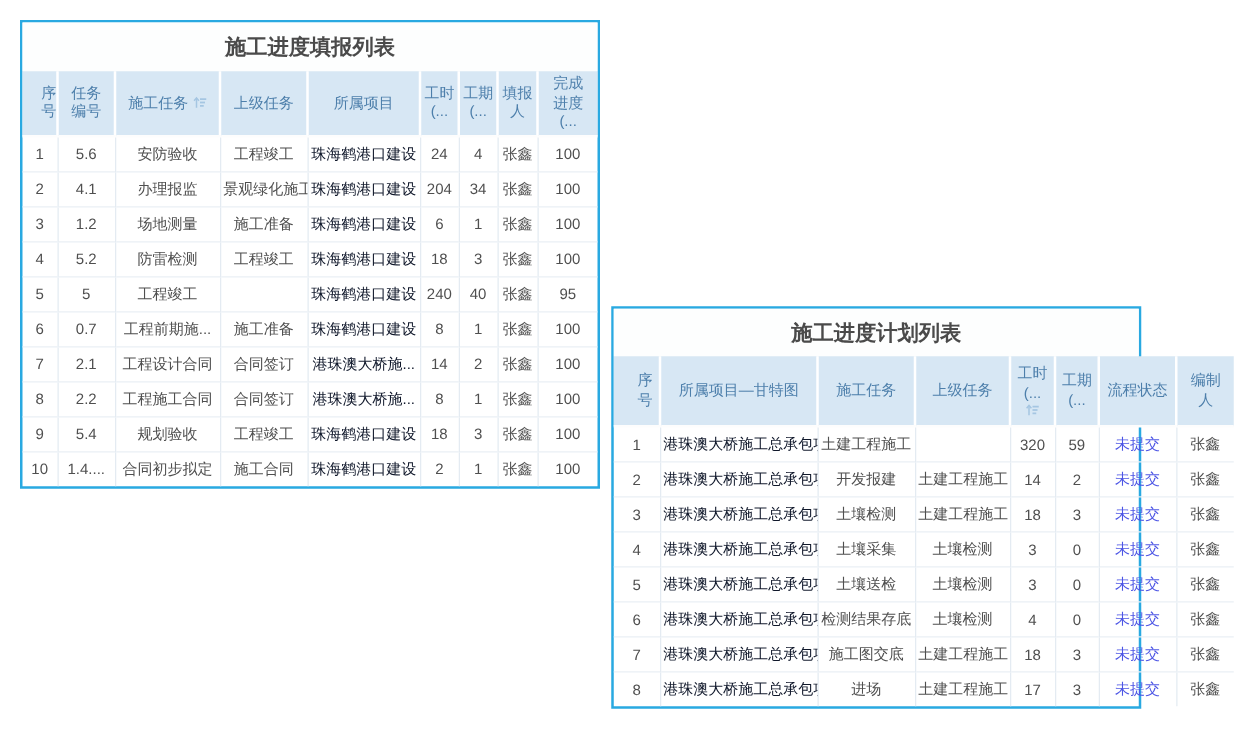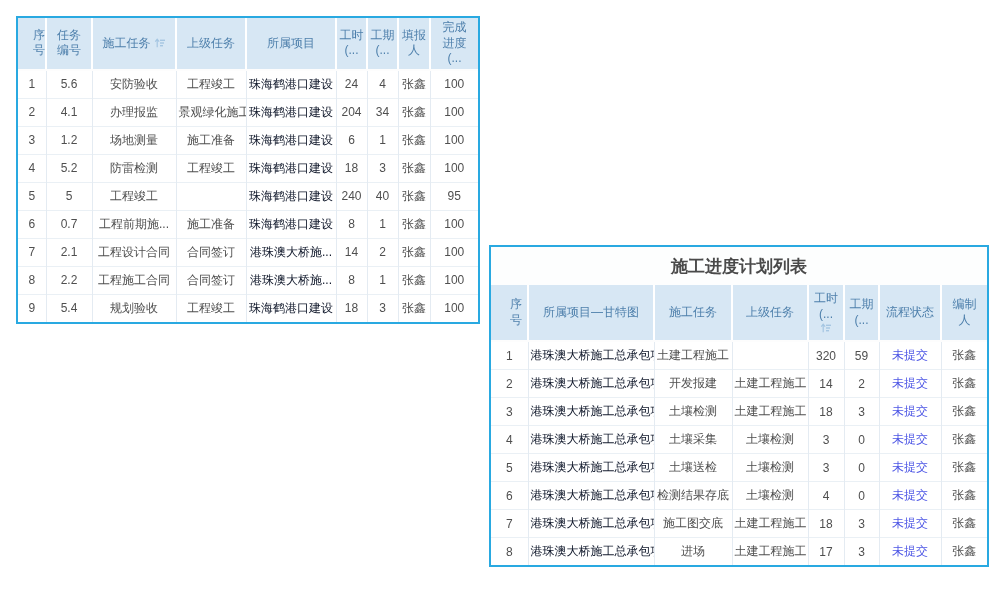--- a/index.html
+++ b/index.html
@@ -26,20 +26,21 @@
   .lnk{color:#0f172a;cursor:pointer;text-decoration:none;}
   .status{color:#4d56e5;cursor:pointer;text-decoration:none;}
   .hdr-wrap{display:inline-flex;align-items:center;justify-content:center;gap:3px;}
   .hdr-wrap.below{flex-direction:column;gap:0;}
   .sort-icon{display:inline-flex;line-height:0;cursor:pointer;}
 </style>
 </head>
 <body>
 
 <div id="card-report" class="card" style="left:16px;top:16px;width:464px;">
+  <div class="card-title">施工进度填报列表</div>
   <table>
     <colgroup>
         <col style="width: 28px;">
         <col style="width: 46px;">
         <col style="width: 84px;">
         <col style="width: 70px;">
         <col style="width: 90px;">
         <col style="width: 31px;">
         <col style="width: 31px;">
         <col style="width: 32px;">
@@ -163,25 +164,36 @@
           <td>9</td>
           <td>5.4</td>
           <td>规划验收</td>
           <td>工程竣工</td>
           <td><span class="lnk">珠海鹤港口建设</span></td>
           <td>18</td>
           <td>3</td>
           <td>张鑫</td>
           <td>100</td>
         </tr>
+        <tr>
+          <td>10</td>
+          <td>1.4....</td>
+          <td>合同初步拟定</td>
+          <td>施工合同</td>
+          <td><span class="lnk">珠海鹤港口建设</span></td>
+          <td>2</td>
+          <td>1</td>
+          <td>张鑫</td>
+          <td>100</td>
+        </tr>
       </tbody>
   </table>
 </div>
 
-<div id="card-plan" class="card" style="left:489px;top:245px;width:500px;">
+<div id="card-plan" class="card" style="left:489px;top:245px;width:424px;">
   <div class="card-title">施工进度计划列表</div>
   <table>
     <colgroup>
         <col style="width: 37px;">
         <col style="width: 126px;">
         <col style="width: 78px;">
         <col style="width: 76px;">
         <col style="width: 36px;">
         <col style="width: 35px;">
         <col style="width: 62px;">

